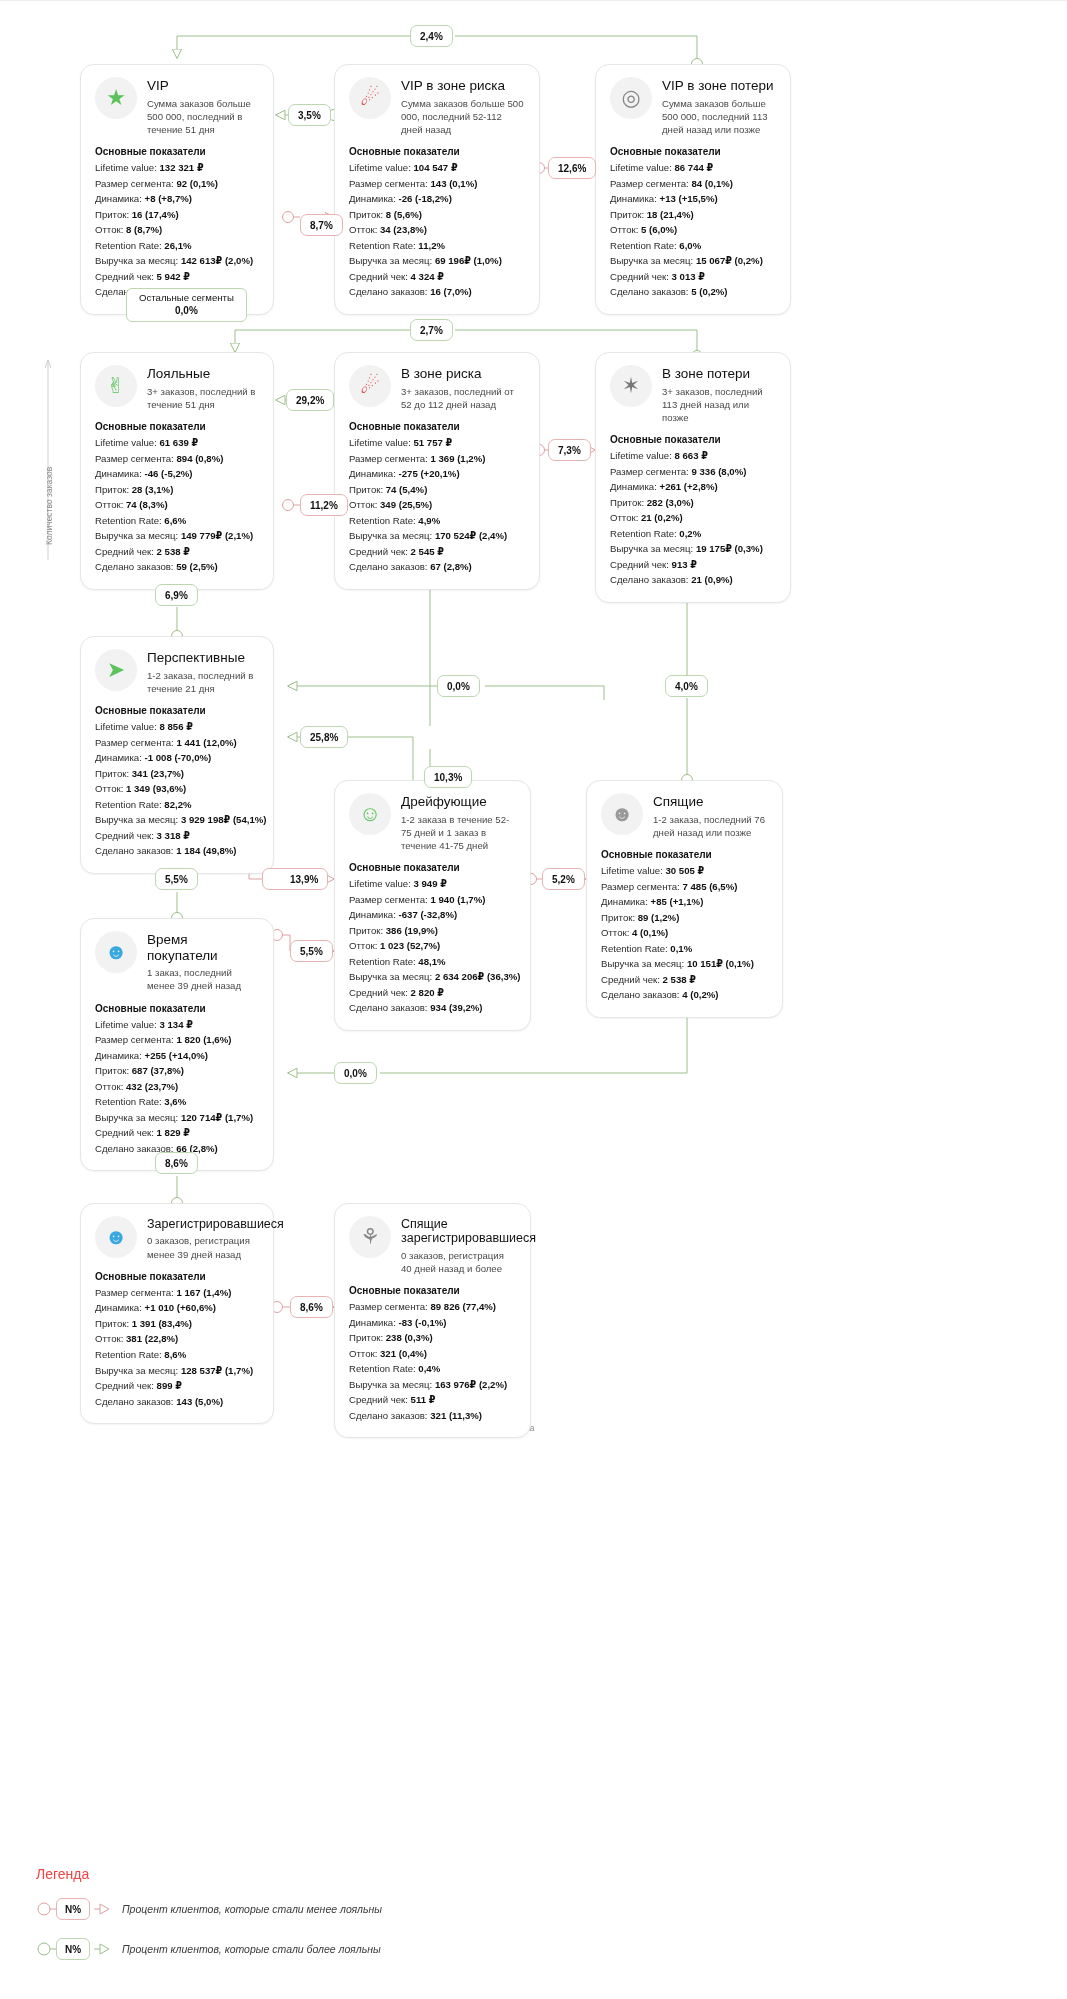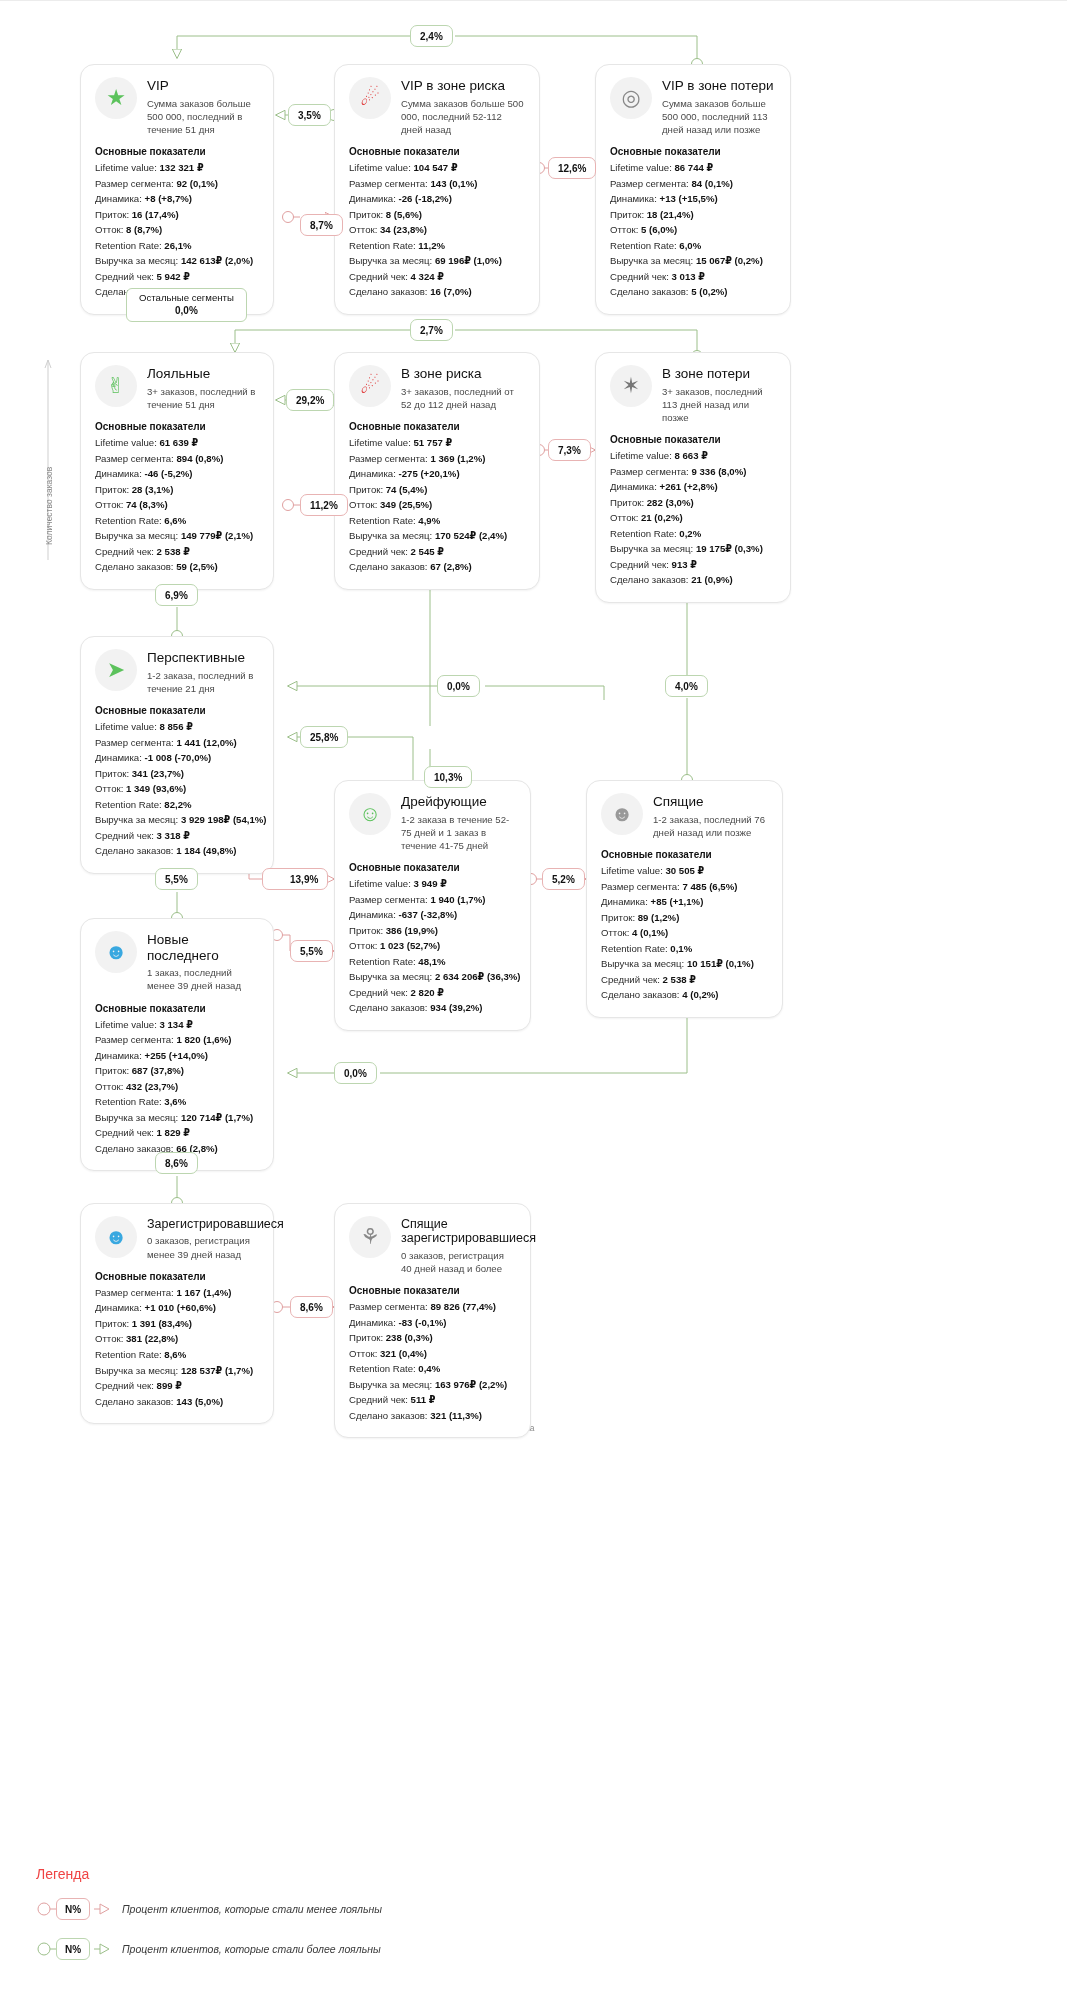--- a/index.html
+++ b/index.html
@@ -356,21 +356,21 @@
     <div class="metric"><span>Retention Rate:</span> <b>0,1%</b></div>
     <div class="metric"><span>Выручка за месяц:</span> <b>10 151₽ (0,1%)</b></div>
     <div class="metric"><span>Средний чек:</span> <b>2 538 ₽</b></div>
     <div class="metric"><span>Сделано заказов:</span> <b>4 (0,2%)</b></div>
   </div>
 
   <div class="card" style="left:80px;top:918px;width:194px;">
     <div class="card-head">
       <div class="icon-bubble" style="color:#39a8e0;">☻</div>
       <div class="head-text">
-        <div class="card-title">Новые последнего</div>
+        <div class="card-title">Время покупатели</div>
         <div class="card-sub">1 заказ, последний менее 39 дней назад</div>
       </div>
     </div>
     <div class="metrics-title">Основные показатели</div>
     <div class="metric"><span>Lifetime value:</span> <b>3 134 ₽</b></div>
     <div class="metric"><span>Размер сегмента:</span> <b>1 820 (1,6%)</b></div>
     <div class="metric"><span>Динамика:</span> <b>+255 (+14,0%)</b></div>
     <div class="metric"><span>Приток:</span> <b>687 (37,8%)</b></div>
     <div class="metric"><span>Отток:</span> <b>432 (23,7%)</b></div>
     <div class="metric"><span>Retention Rate:</span> <b>3,6%</b></div>

